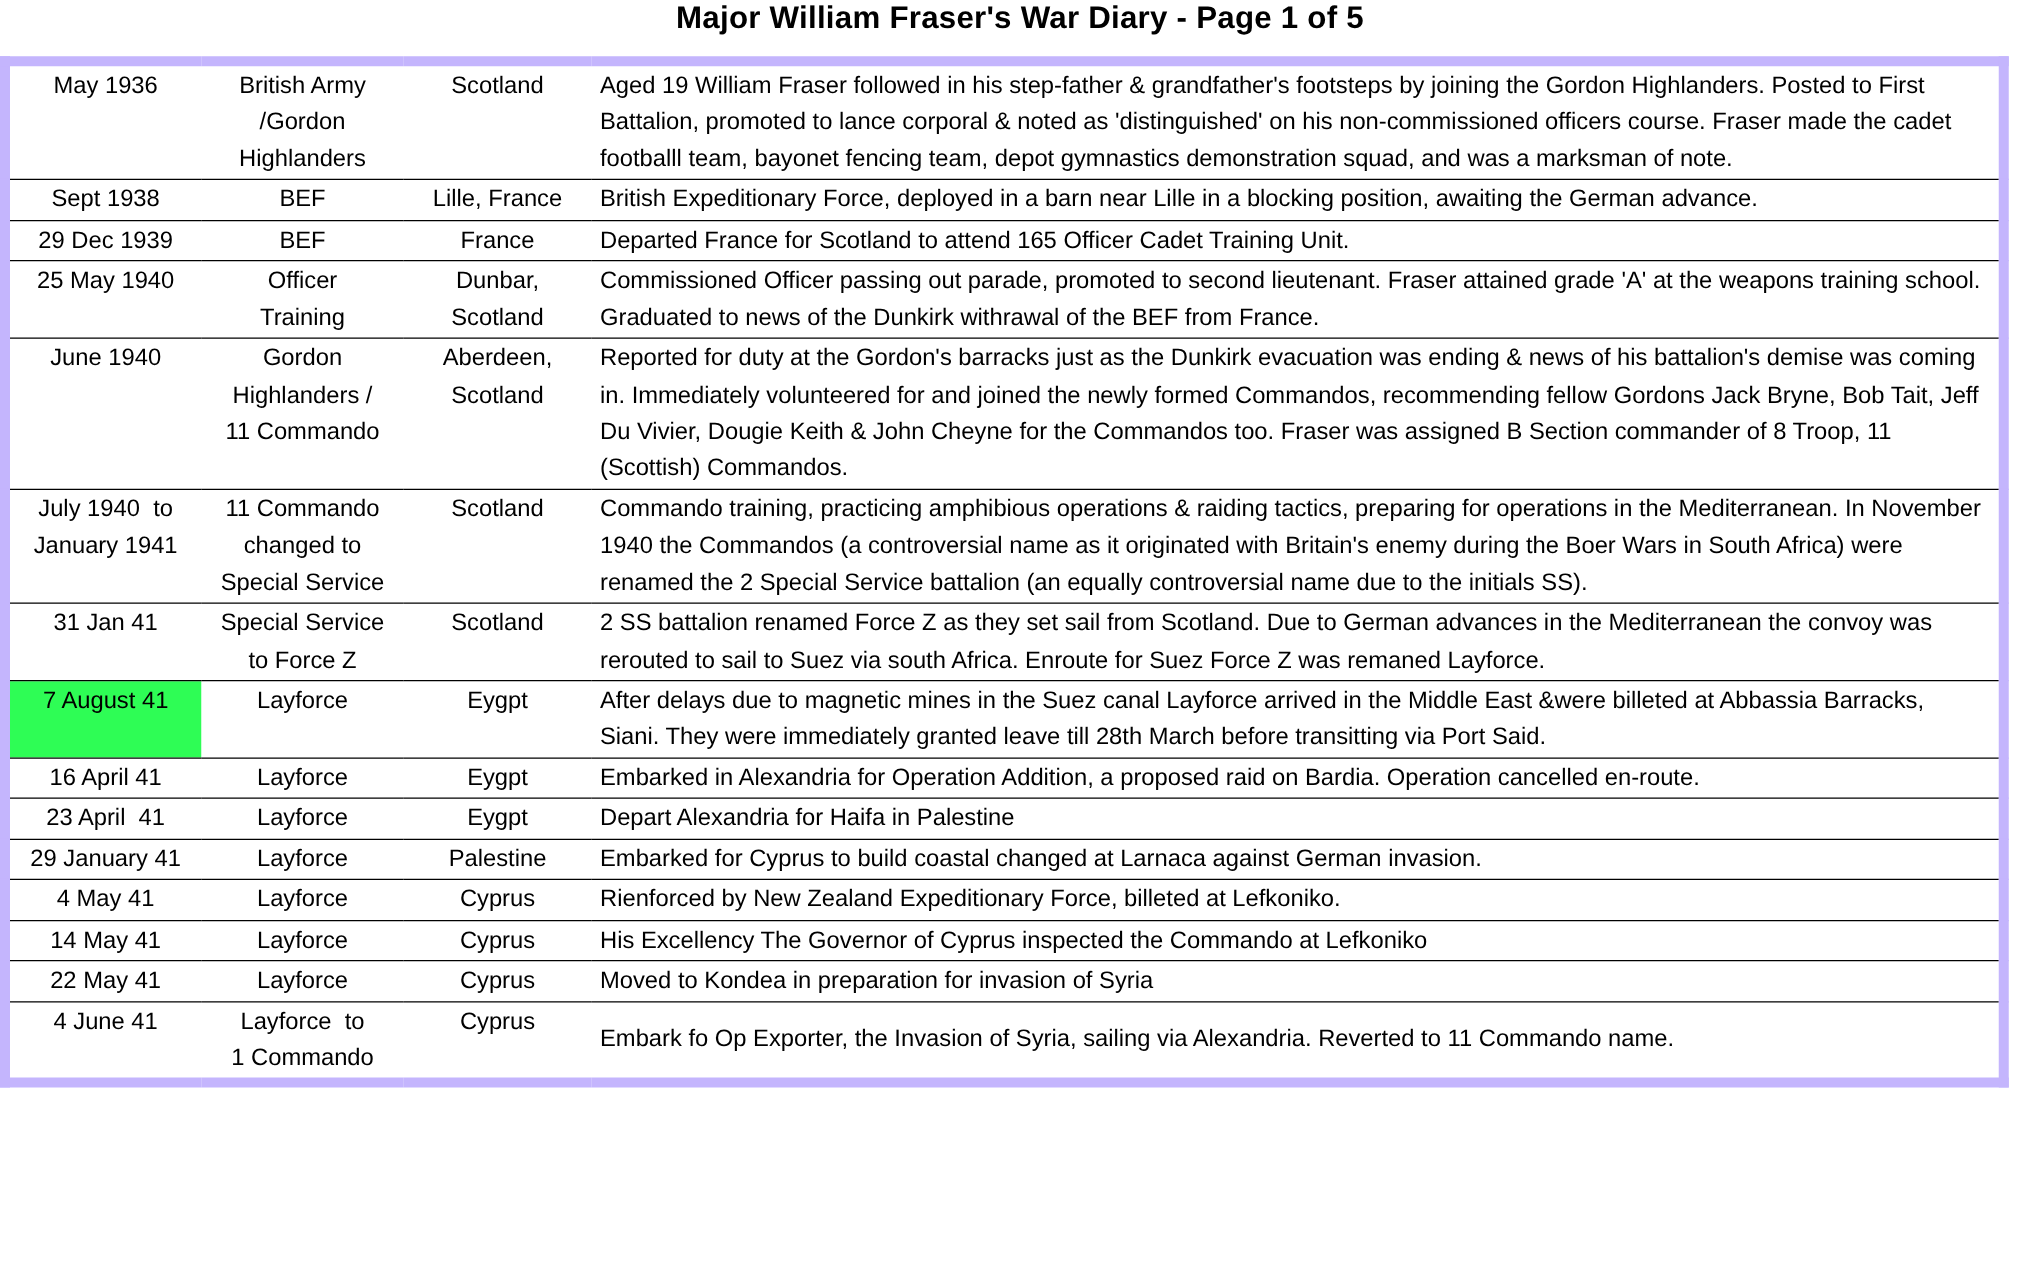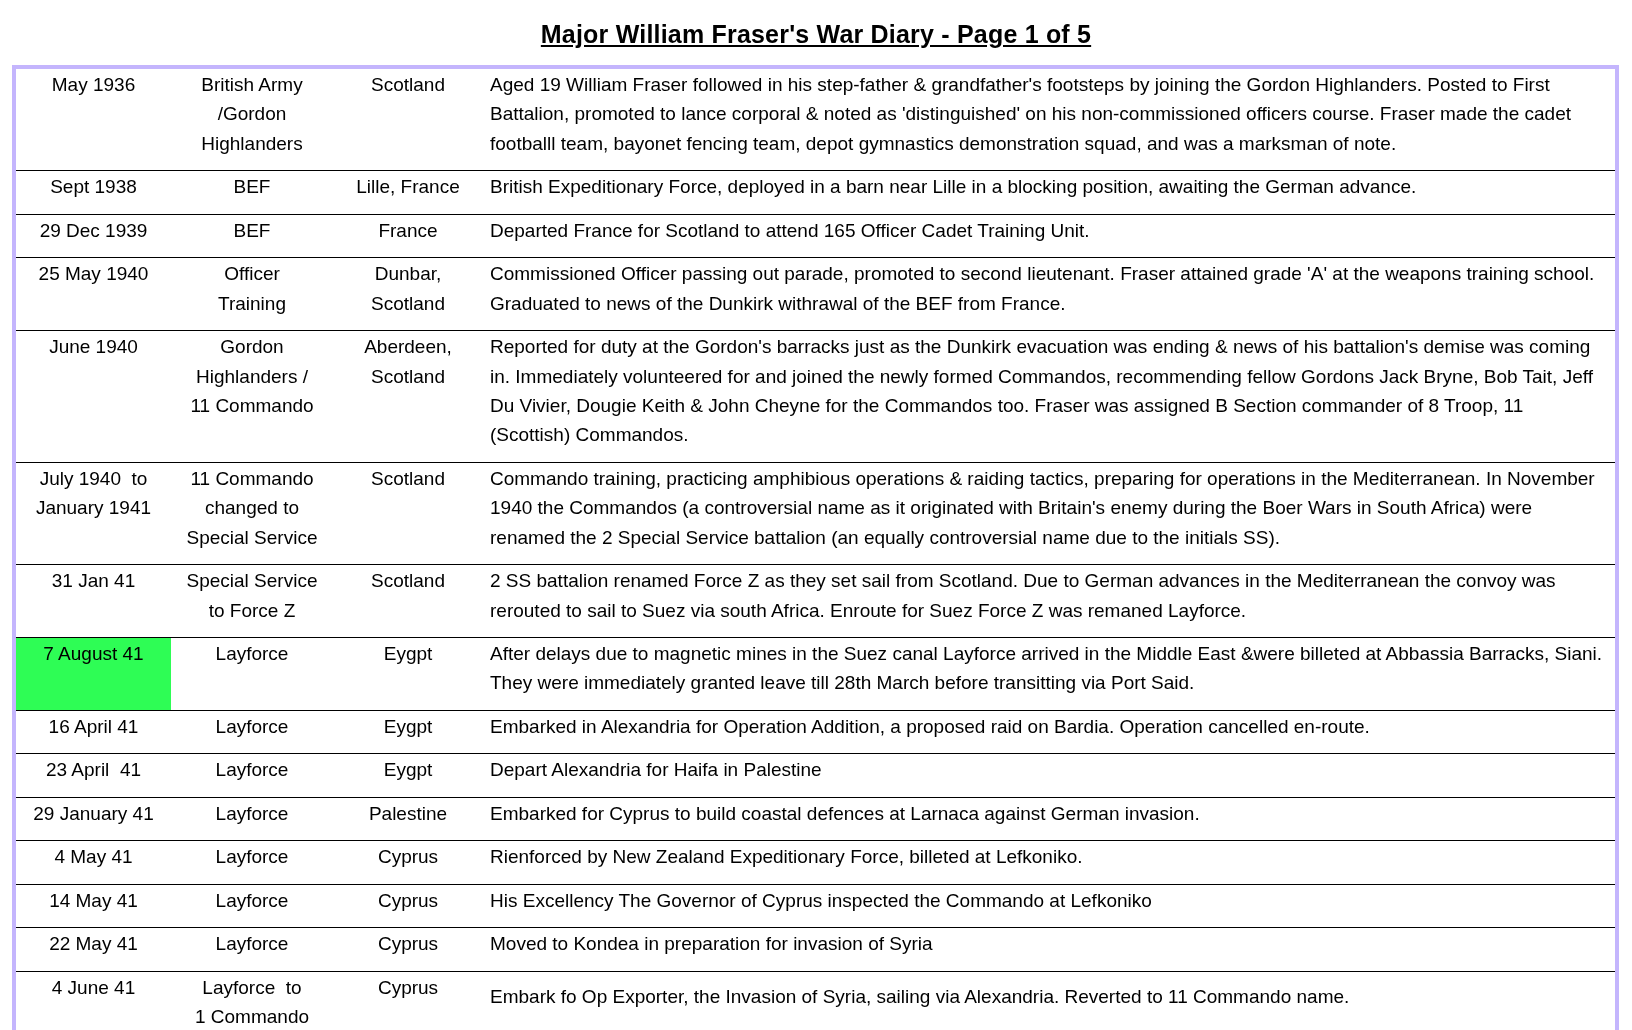--- a/index.html
+++ b/index.html
@@ -12,51 +12,48 @@
   .page {
     width: 1632px;
     min-height: 1030px;
     box-sizing: border-box;
     background: #ffffff;
   }
   .title {
     text-align: center;
     font-weight: bold;
     font-size: 25px;
-    padding-top: 20px;
     margin: 0 0 16px 0;
     letter-spacing: 0.2px;
-    text-decoration: underline;
   }
   table.diary {
     border-collapse: collapse;
     table-layout: fixed;
     width: 1607px;
-    margin-left: 12px;
-    border: 4px solid #c4b5fd;
+    border: 8px solid #c4b5fd;
     font-size: 19px;
     line-height: 1.55;
   }
   col.c-date { width: 157px; }
   col.c-unit { width: 162px; }
   col.c-loc  { width: 150px; }
   col.c-desc { width: auto; }
   td {
     border-top: 1.5px solid #000000;
     border-bottom: 1.5px solid #000000;
     vertical-align: top;
     padding: 1px 4px;
   }
   td.c-date, td.c-unit, td.c-loc {
     text-align: center;
     white-space: pre-wrap;
   }
   td.c-desc {
     text-align: left;
-    padding: 1px 10px 12px 7px;
+    padding: 1px 10px 1px 7px;
   }
   tr:last-child td.c-desc {
     vertical-align: middle;
   }
   td.hl {
     background: var(--hl-color, #2efd55);
   }
 </style>
 </head>
 <body>
@@ -152,21 +149,21 @@
       <td class="c-date">23 April  41</td>
       <td class="c-unit">Layforce</td>
       <td class="c-loc">Eygpt</td>
       <td class="c-desc">Depart Alexandria for Haifa in Palestine</td>
     </tr>
 
     <tr>
       <td class="c-date">29 January 41</td>
       <td class="c-unit">Layforce</td>
       <td class="c-loc">Palestine</td>
-      <td class="c-desc">Embarked for Cyprus to build coastal defences at Larnaca against German invasion.</td>
+      <td class="c-desc">Embarked for Cyprus to build coastal changed at Larnaca against German invasion.</td>
     </tr>
 
     <tr>
       <td class="c-date">4 May 41</td>
       <td class="c-unit">Layforce</td>
       <td class="c-loc">Cyprus</td>
       <td class="c-desc">Rienforced by New Zealand Expeditionary Force, billeted at Lefkoniko.</td>
     </tr>
 
     <tr>

